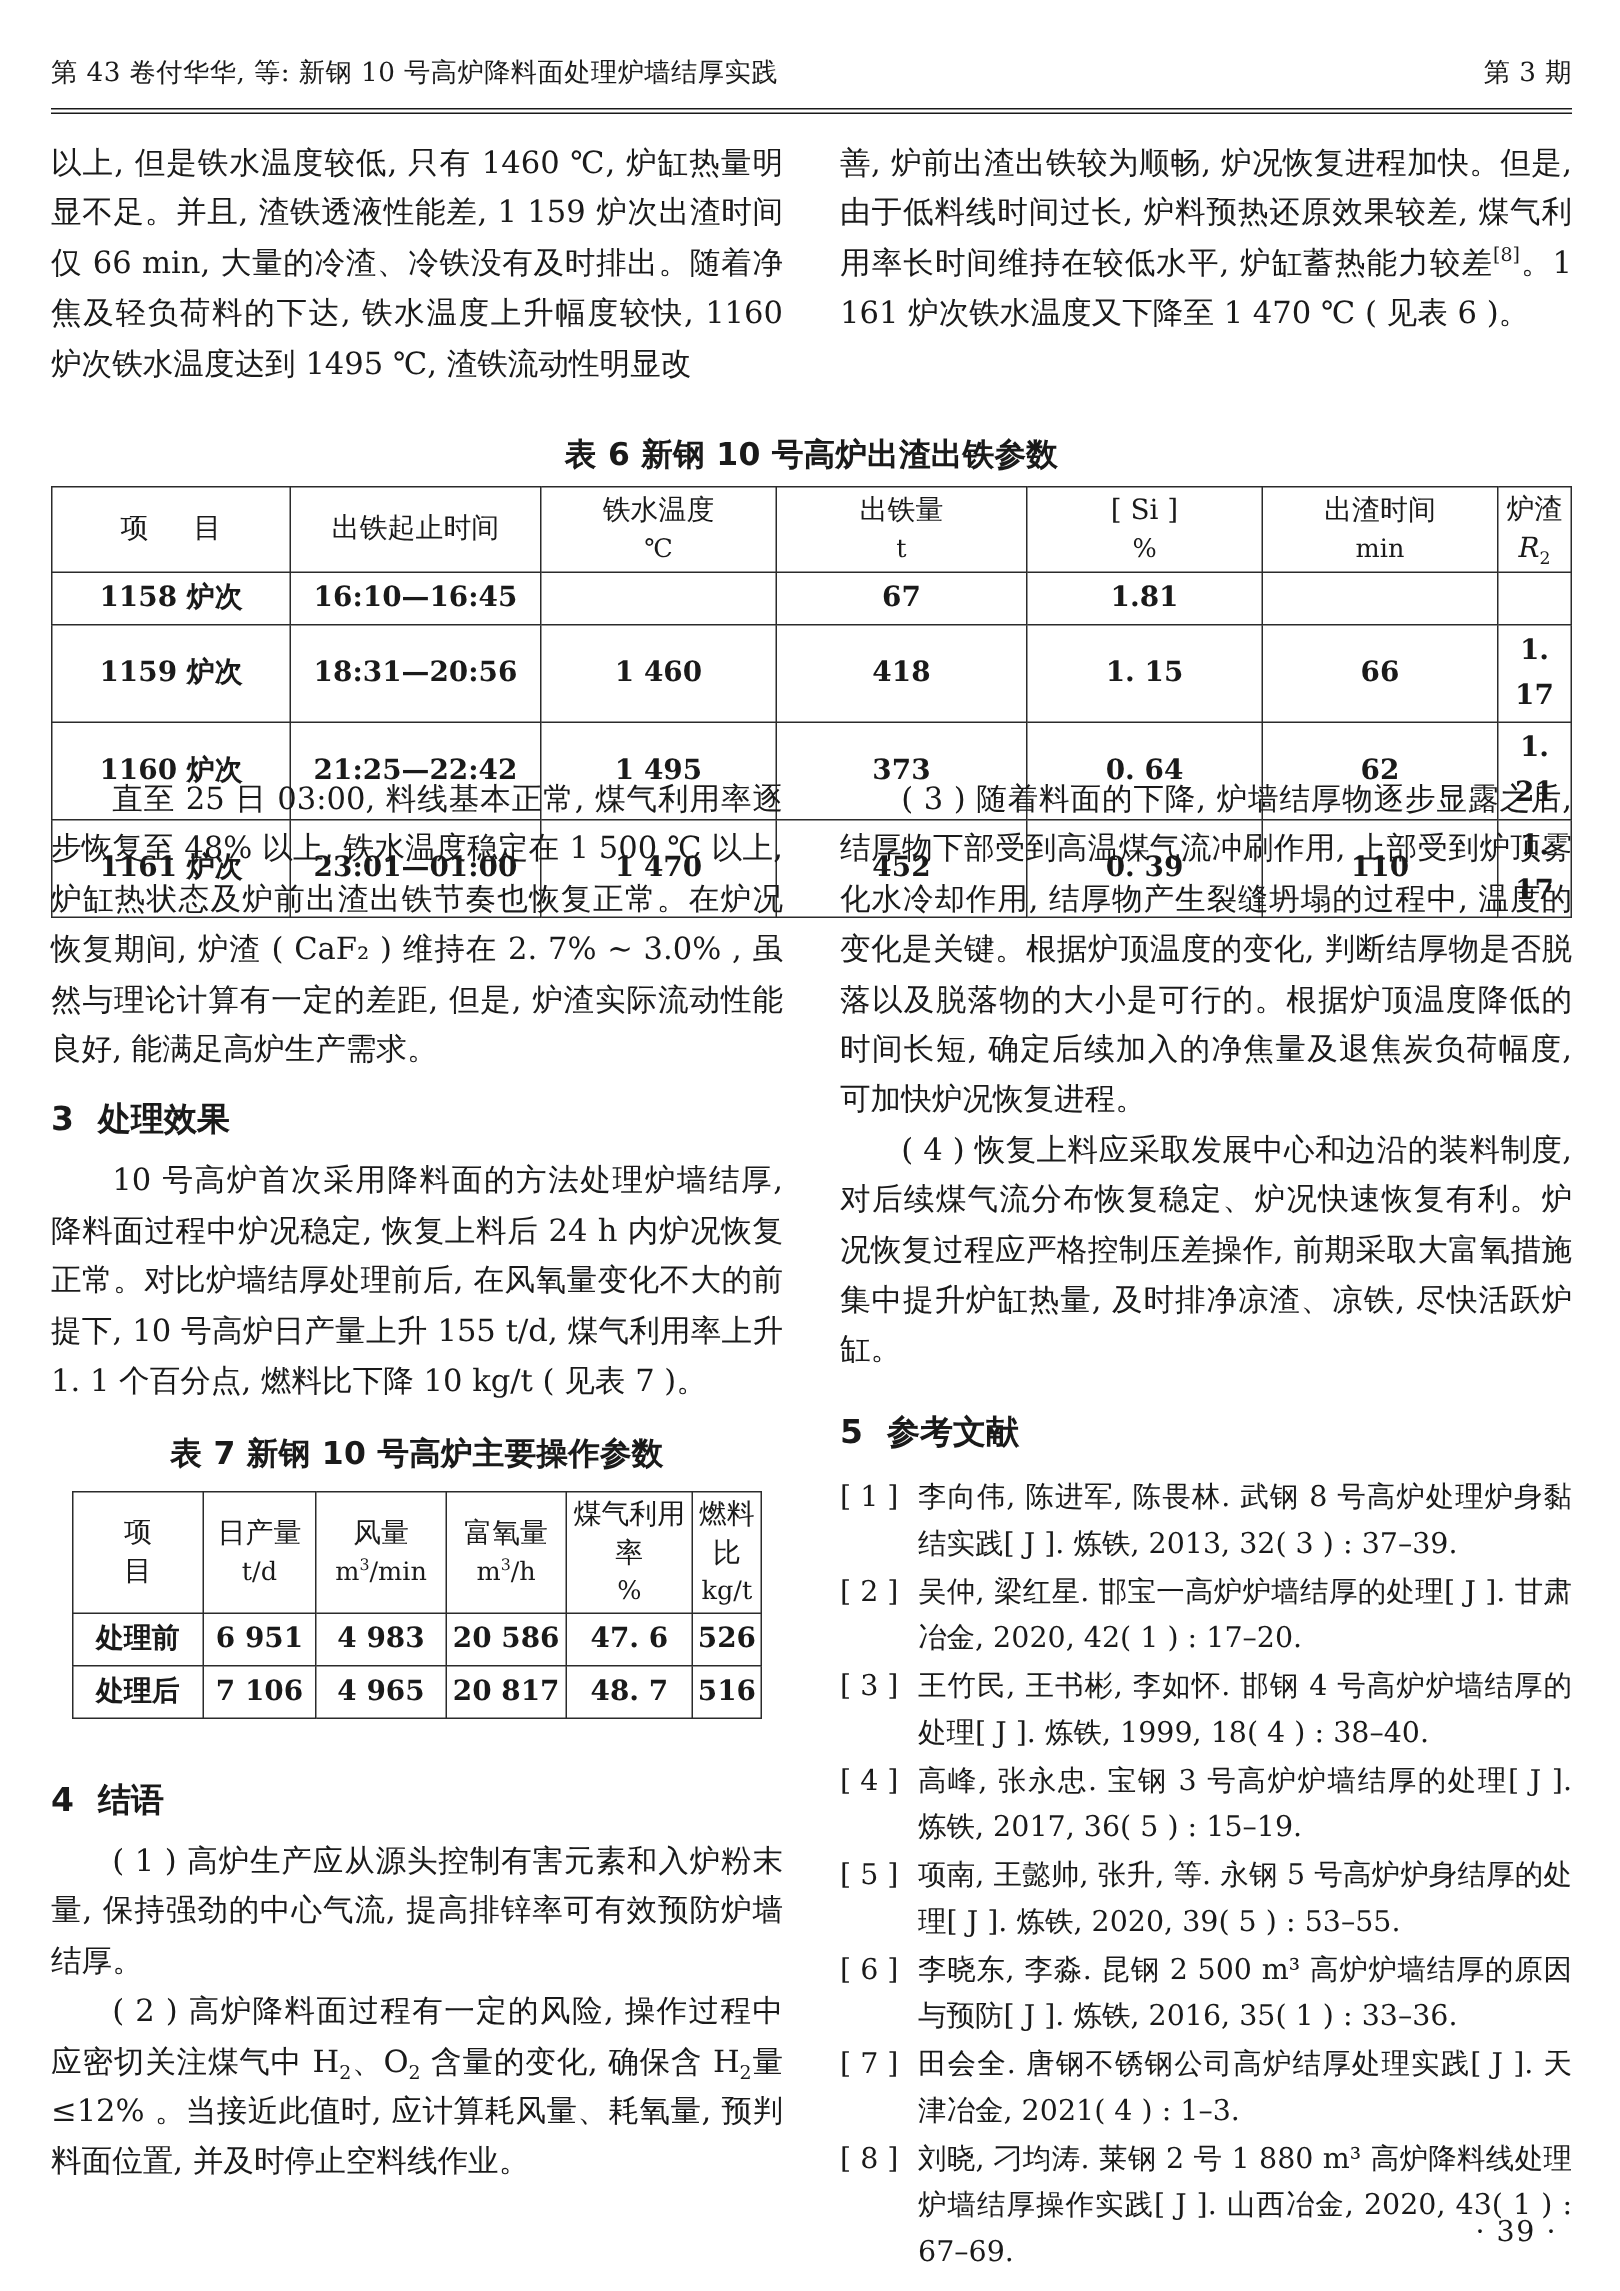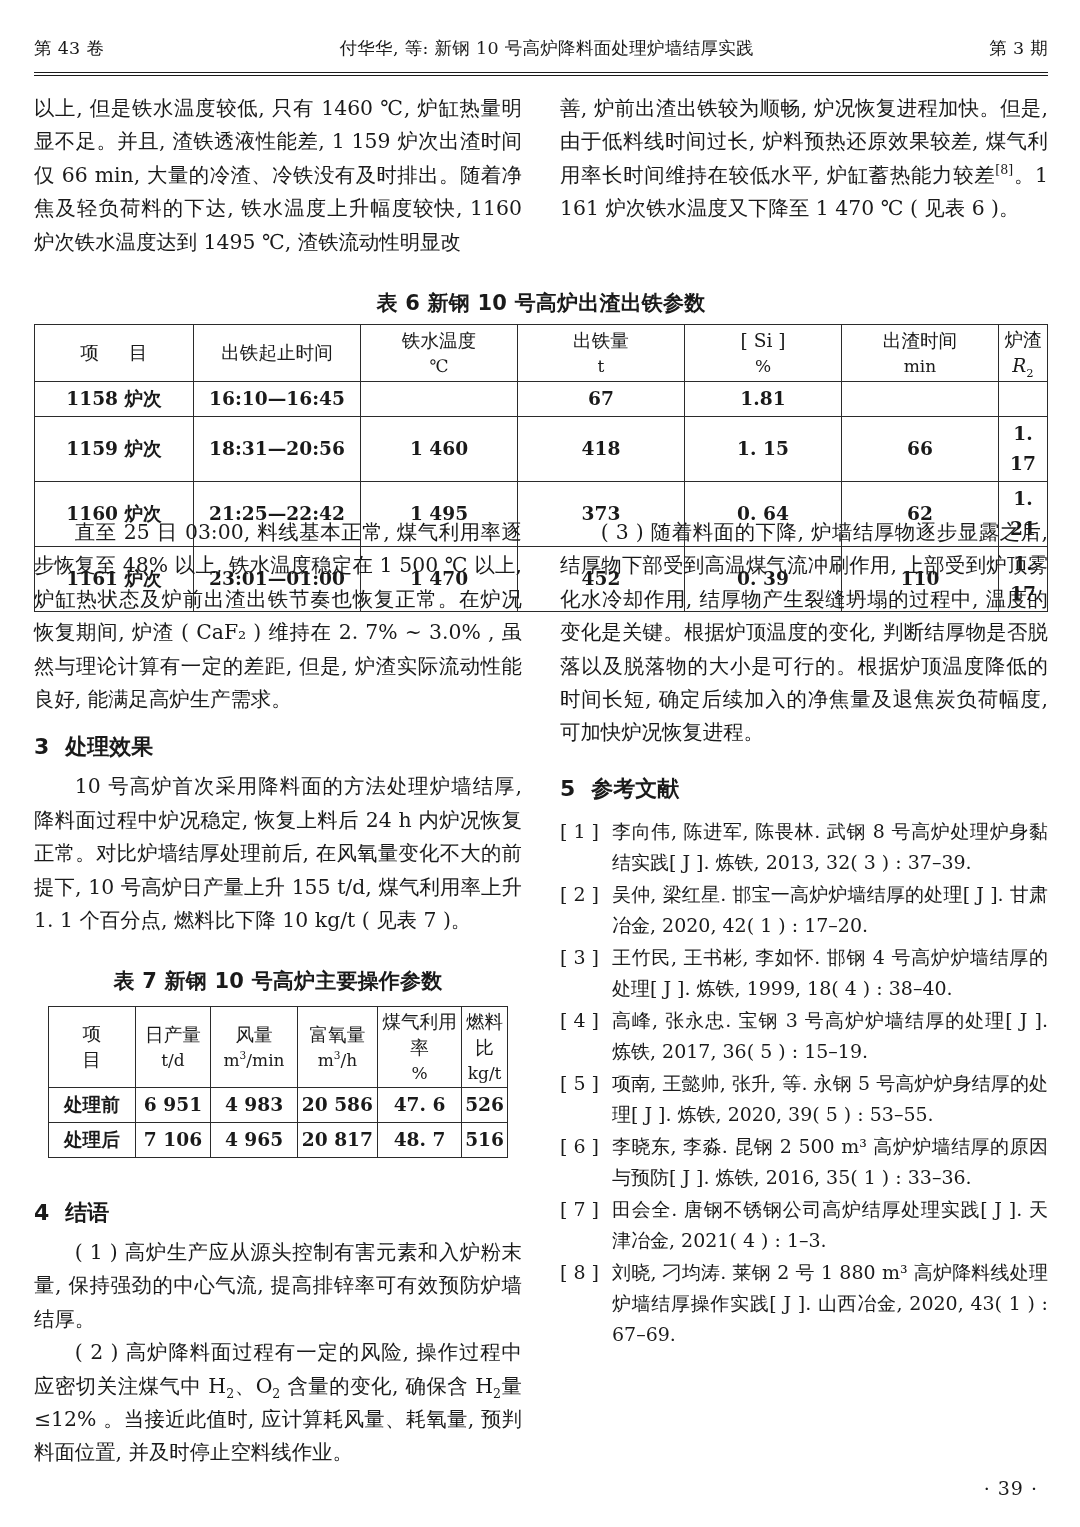--- a/index.html
+++ b/index.html
@@ -32,21 +32,20 @@
     top: 36px;
     width: 1014px;
     display: flex;
     align-items: baseline;
     justify-content: space-between;
     font-size: 17.5px;
     letter-spacing: 0.3px;
   }
   .runhead .rh-center {
     flex: 1;
-    text-align: center;
     font-size: 17.5px;
   }
   .runhead .rh-left, .runhead .rh-right {
     white-space: nowrap;
   }
   .rule-double {
     position: absolute;
     left: 34px;
     top: 72px;
     width: 1014px;
@@ -115,21 +114,21 @@
 
   
   .tbl6-wrap {
     position: absolute;
     left: 34px;
     top: 279px;
     width: 1014px;
   }
   .tbl6-wrap table.data { width: 1014px; }
 
-  .tbl7-wrap { margin: 28px 0 0 0; width: 488px; }
+  .tbl7-wrap { margin: 16px 0 0 0; width: 488px; }
   .tbl7-wrap table.data { width: 460px; margin: 0 auto; }
 
   
   .ref {
     display: flex;
     font-size: 19px;
     line-height: 31px;
     margin-bottom: 1px;
   }
   .ref .tag {
@@ -312,20 +311,21 @@
 
     <p class="indent">( 1 ) 高炉生产应从源头控制有害元素和入炉粉末量, 保持强劲的中心气流, 提高排锌率可有效预防炉墙结厚。</p>
 
     <p class="indent"><span>( 2 ) 高炉降料面过程有一定的风险, 操作过程中应密切关注煤气中 H</span><sub>2</sub><span>、O</span><sub>2</sub><span> 含量的变化, 确保含 H</span><sub>2</sub><span>量 ≤12% 。当接近此值时, 应计算耗风量、耗氧量, 预判料面位置, 并及时停止空料线作业。</span></p>
   </div>
 
   <div class="col col-right" style="top:516px;">
 
     <p class="indent">( 3 ) 随着料面的下降, 炉墙结厚物逐步显露之后, 结厚物下部受到高温煤气流冲刷作用, 上部受到炉顶雾化水冷却作用, 结厚物产生裂缝坍塌的过程中, 温度的变化是关键。根据炉顶温度的变化, 判断结厚物是否脱落以及脱落物的大小是可行的。根据炉顶温度降低的时间长短, 确定后续加入的净焦量及退焦炭负荷幅度, 可加快炉况恢复进程。</p>
 
+    <p class="indent">( 4 ) 恢复上料应采取发展中心和边沿的装料制度, 对后续煤气流分布恢复稳定、炉况快速恢复有利。炉况恢复过程应严格控制压差操作, 前期采取大富氧措施集中提升炉缸热量, 及时排净凉渣、凉铁, 尽快活跃炉缸。</p>
 
     <div class="sec-head" style="margin-top:22px; margin-bottom:10px;">
       <span class="num">5</span><span>参考文献</span>
     </div>
 
     <div>
       <div class="ref">
         <span class="tag">[ 1 ]</span>
         <span class="body">李向伟, 陈进军, 陈畏林. 武钢 8 号高炉处理炉身黏结实践[ J ]. 炼铁, 2013, 32( 3 ) : 37–39.</span>
       </div>

